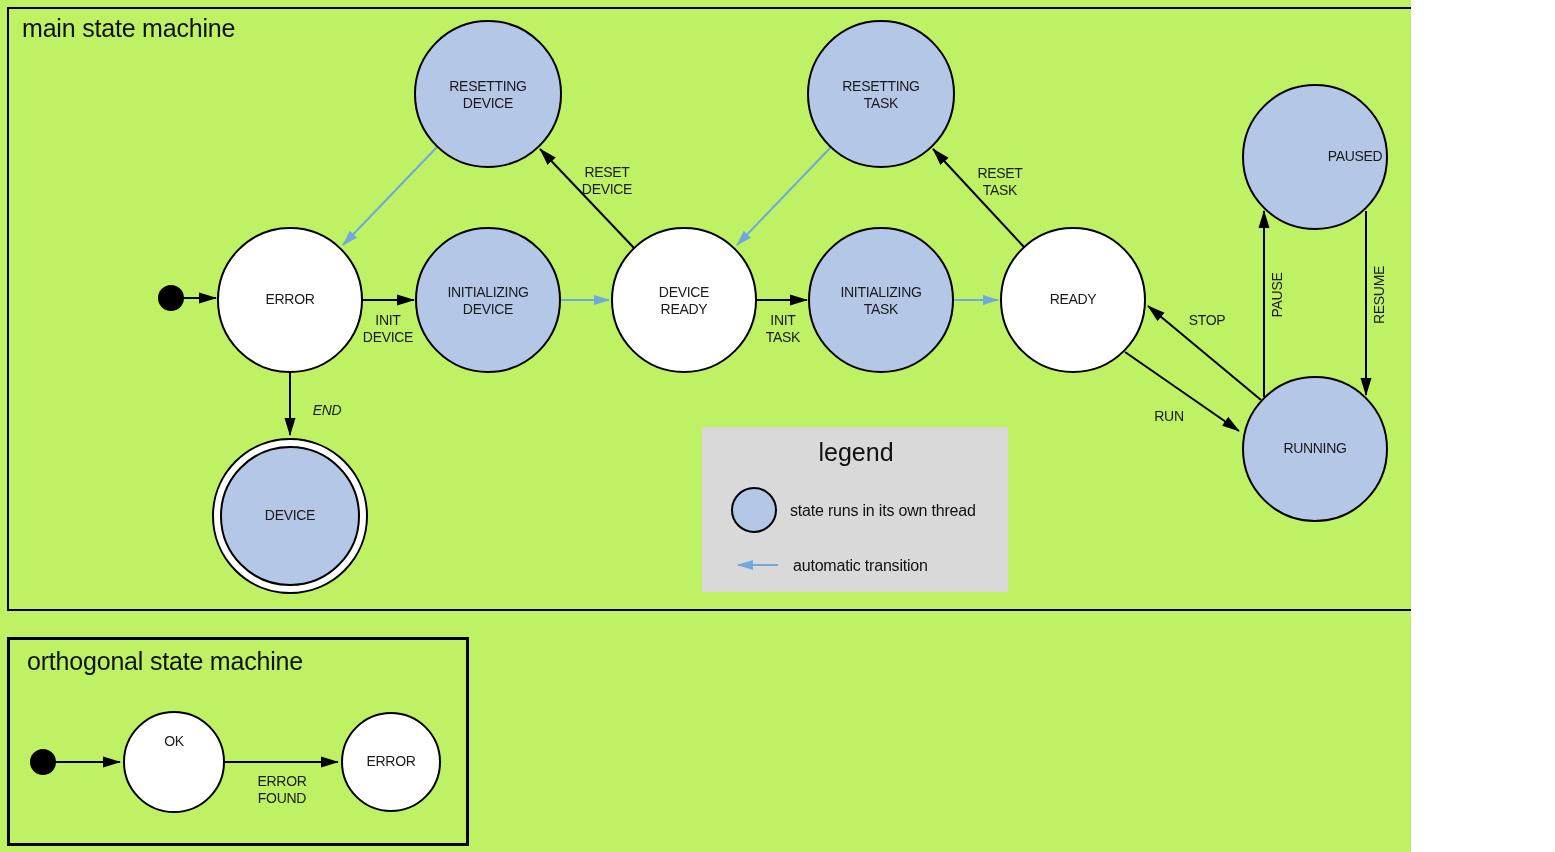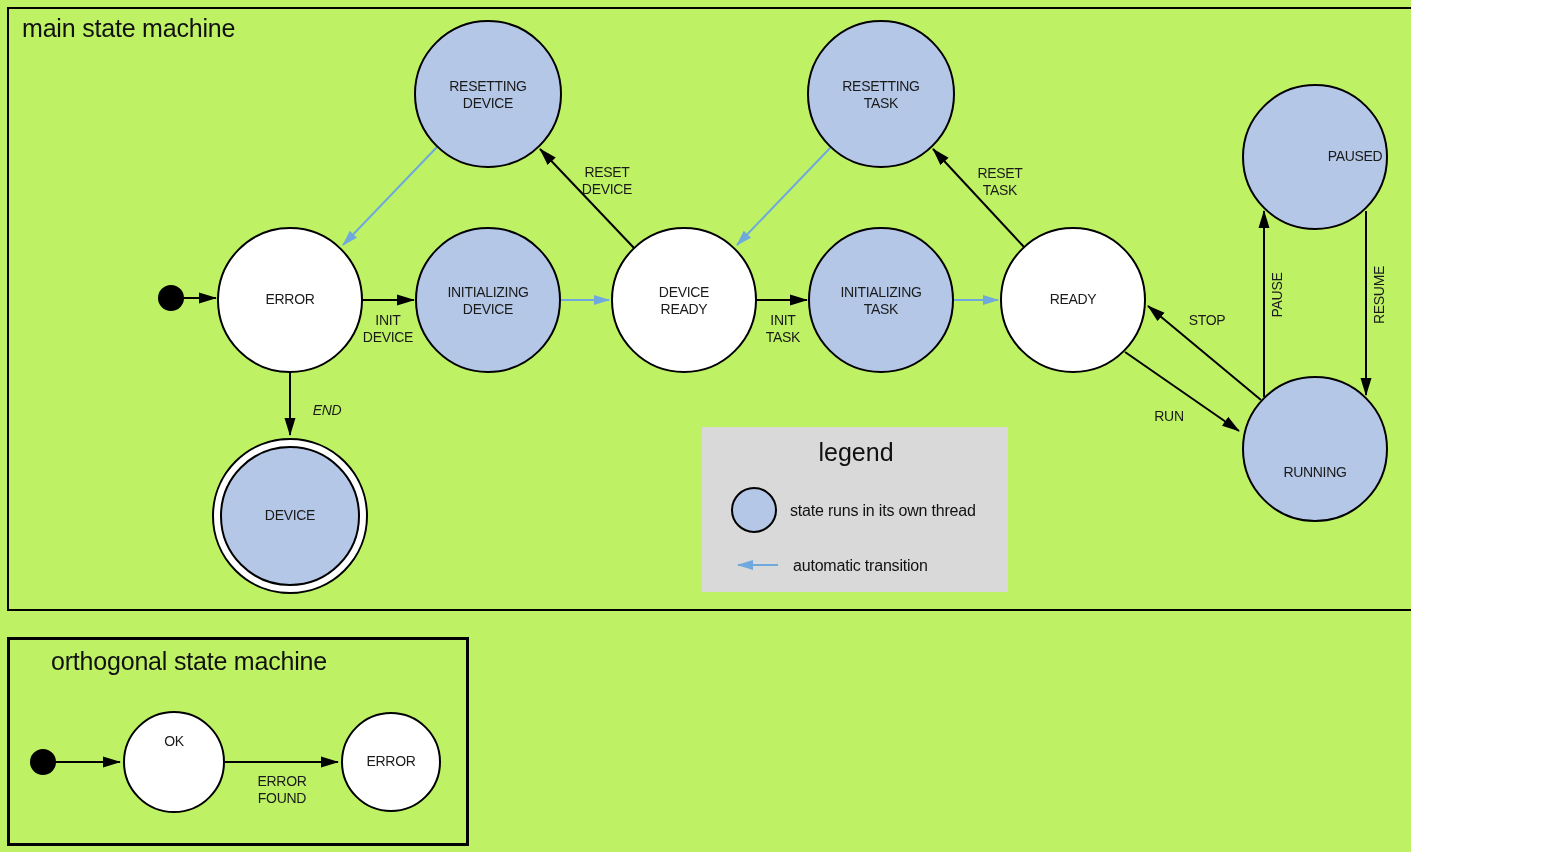--- a/index.html
+++ b/index.html
@@ -80,36 +80,36 @@
 
       <circle cx="754" cy="510" r="22" fill="#b4c7e7"></circle>
 
       <circle cx="43" cy="762" r="12" fill="#000"></circle>
       <circle cx="174" cy="762" r="50" fill="#fff"></circle>
       <circle cx="391" cy="762" r="49" fill="#fff"></circle>
     </g>
   </svg>
 
   <div class="title" style="left:22px;top:14px;">main state machine</div>
-  <div class="title" style="left:27px;top:647px;margin-left:24px;">orthogonal state machine</div>
+  <div class="title" style="left:27px;top:647px;">orthogonal state machine</div>
 
   <div class="lbl" style="left:290px;top:300px;">ERROR</div>
   <div class="lbl" style="left:488px;top:301px;">INITIALIZING
 DEVICE</div>
   <div class="lbl" style="left:684px;top:301px;">DEVICE
 READY</div>
   <div class="lbl" style="left:881px;top:301px;">INITIALIZING
 TASK</div>
   <div class="lbl" style="left:1073px;top:300px;">READY</div>
   <div class="lbl" style="left:488px;top:95px;">RESETTING
 DEVICE</div>
   <div class="lbl" style="left:881px;top:95px;">RESETTING
 TASK</div>
   <div class="lbl" style="left:1315px;top:157px;margin-left:40px;">PAUSED</div>
-  <div class="lbl" style="left:1315px;top:449px;margin-top:24px;">RUNNING</div>
+  <div class="lbl" style="left:1315px;top:449px;">RUNNING</div>
   <div class="lbl" style="left:290px;top:516px;">DEVICE</div>
 
   <div class="lbl" style="left:388px;top:329px;">INIT
 DEVICE</div>
   <div class="lbl" style="left:783px;top:329px;">INIT
 TASK</div>
   <div class="lbl" style="left:607px;top:181px;">RESET
 DEVICE</div>
   <div class="lbl" style="left:1000px;top:182px;">RESET
 TASK</div>

